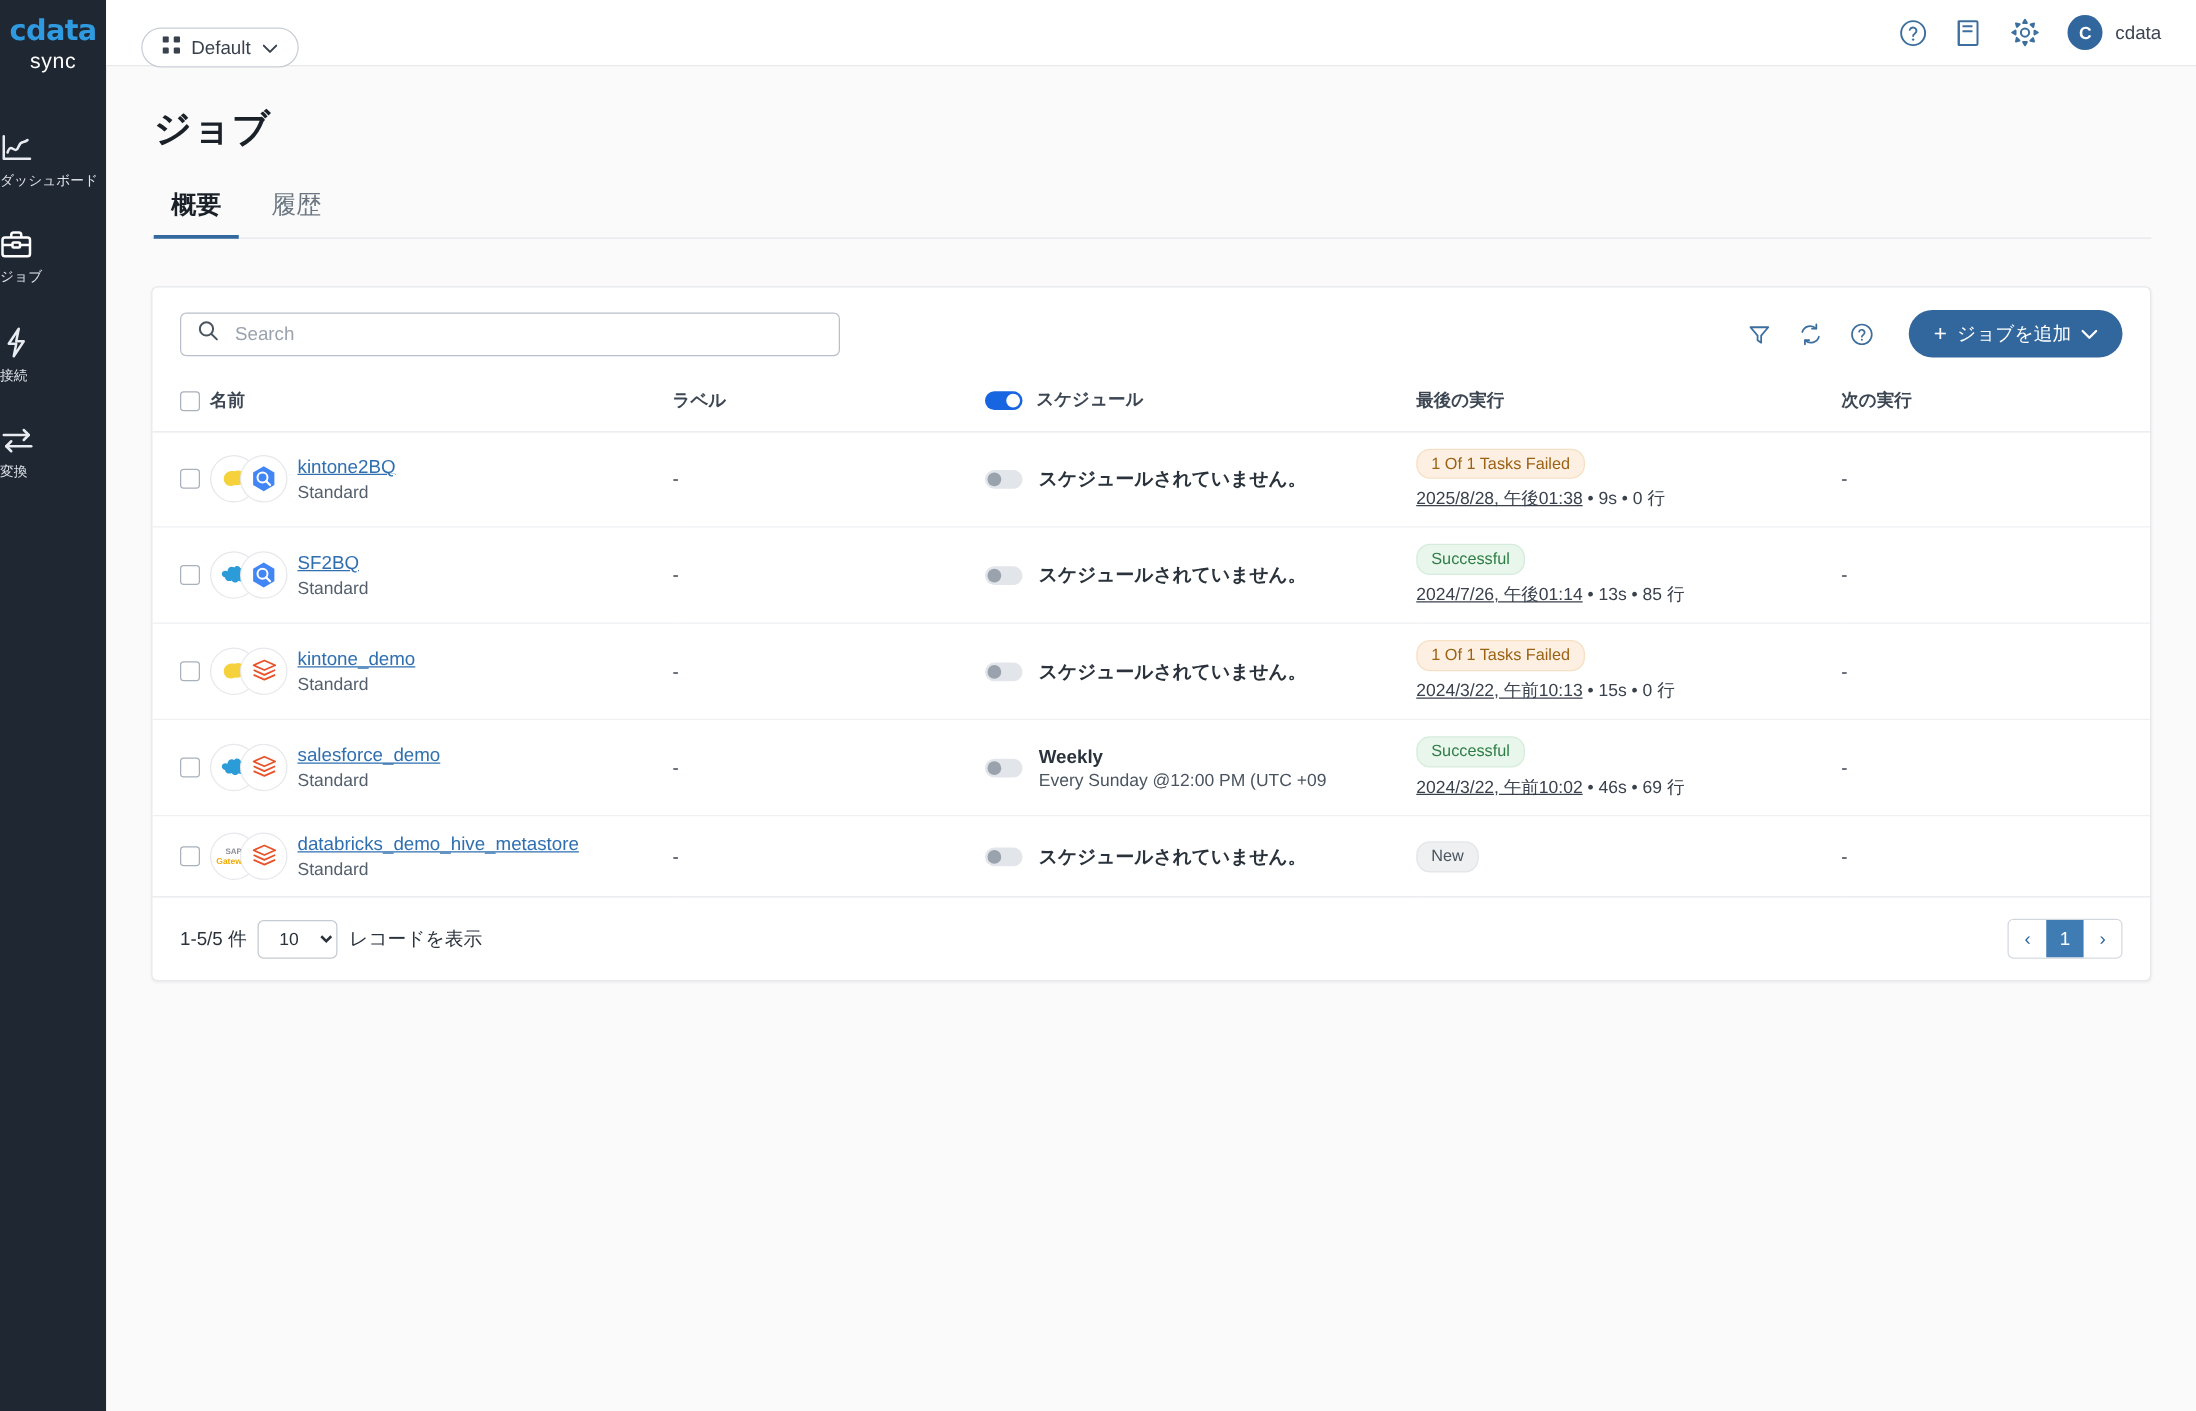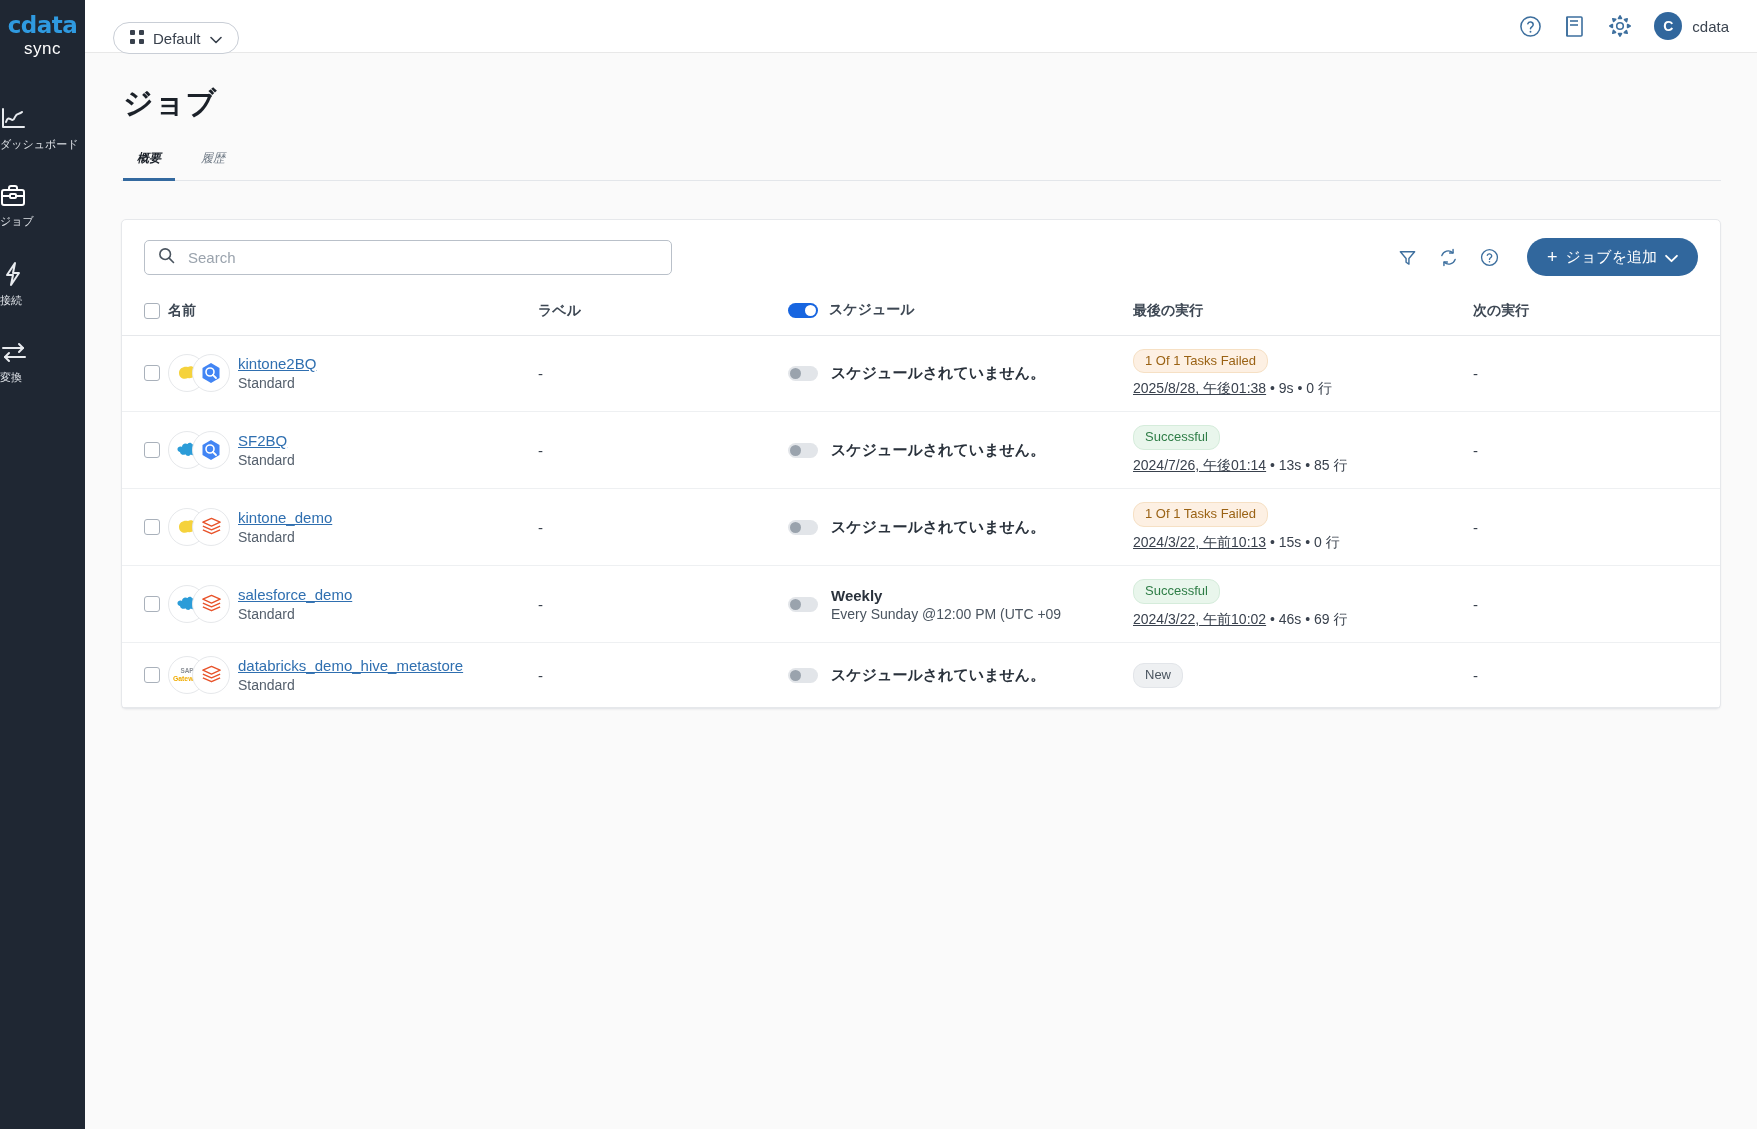--- a/index.html
+++ b/index.html
@@ -68,22 +68,22 @@
   .user-wrap { display: flex; align-items: center; gap: 10px; cursor: pointer; }
   .user-name { font-size: 15px; color: #3b4450; }
 
   .content { flex: 1; padding: 30px 36px 0 36px; overflow: hidden; }
   .page-title {
     font-size: 30px; font-weight: 700; color: #1b2129;
     margin: 0 0 22px 2px; letter-spacing: 0.5px;
   }
   .tabs { display: flex; gap: 12px; border-bottom: 1px solid #e3e6ea; padding-left: 2px; }
   .tab {
-    font-size: 12px; color: #6b7682; padding: 4px 14px 11px 14px;
-    cursor: pointer; border-bottom: 3px solid transparent; margin-bottom: -1px; font-style: italic;
+    font-size: 20px; color: #6b7682; padding: 4px 14px 11px 14px;
+    cursor: pointer; border-bottom: 3px solid transparent; margin-bottom: -1px;
   }
   .tab.active { color: #1b2129; font-weight: 700; border-bottom-color: #33699f; }
 
   .card {
     margin-top: 38px;
     background: #ffffff;
     border: 1px solid #e6e8eb;
     border-radius: 5px;
     box-shadow: 0 1px 2px rgba(16,24,40,.05);
   }
@@ -615,17 +615,28 @@
                 <div class="last-cell">
                   <span class="badge new">New</span>
                 </div>
               </td>
               <td><span class="dash">-</span></td>
             </tr>
 
           </tbody>
         </table>
 
+        <div class="footer">
+          <span class="footer-text">1-5/5 件</span>
+          <select class="page-size"><option value="10">10</option><option value="25">25</option><option value="50">50</option><option value="100">100</option></select>
+          <span class="footer-text">レコードを表示</span>
+          <span class="footer-spacer"></span>
+          <div class="pager">
+            <button class="pg">‹</button>
+            <button class="pg active">1</button>
+            <button class="pg">›</button>
+          </div>
+        </div>
 
       </section>
     </div>
   </div>
 </div>
 
 </body></html>

